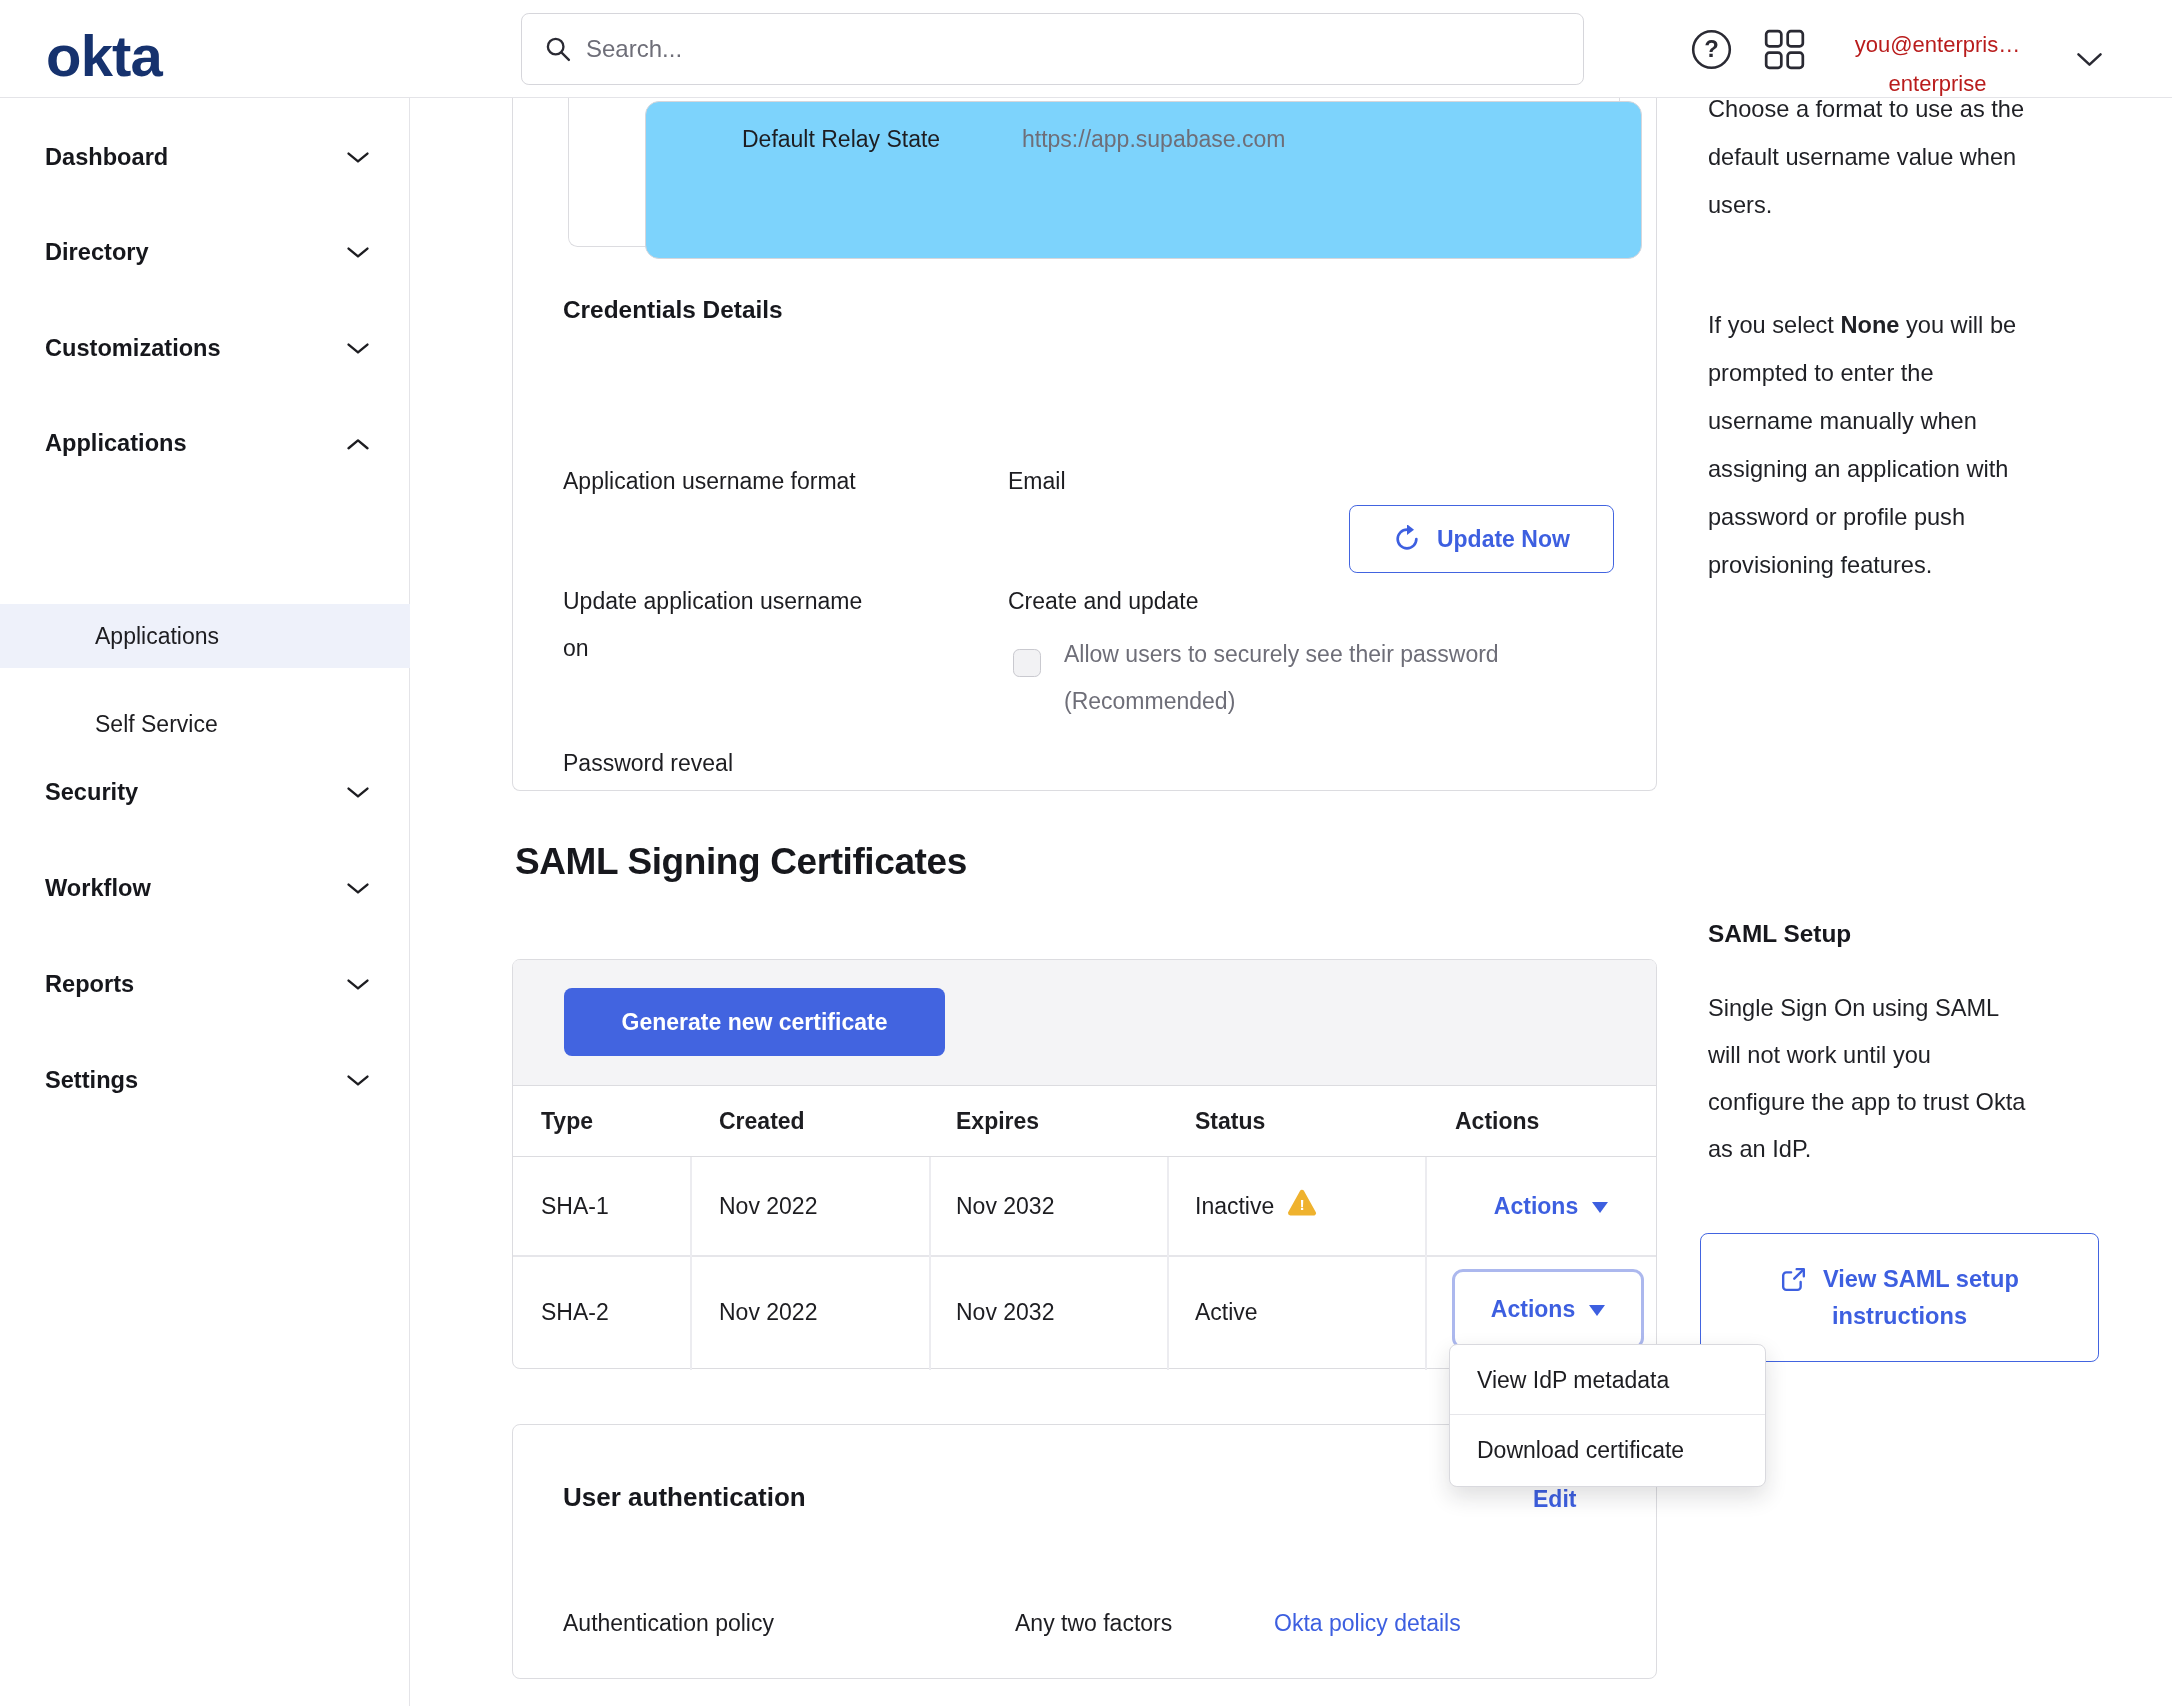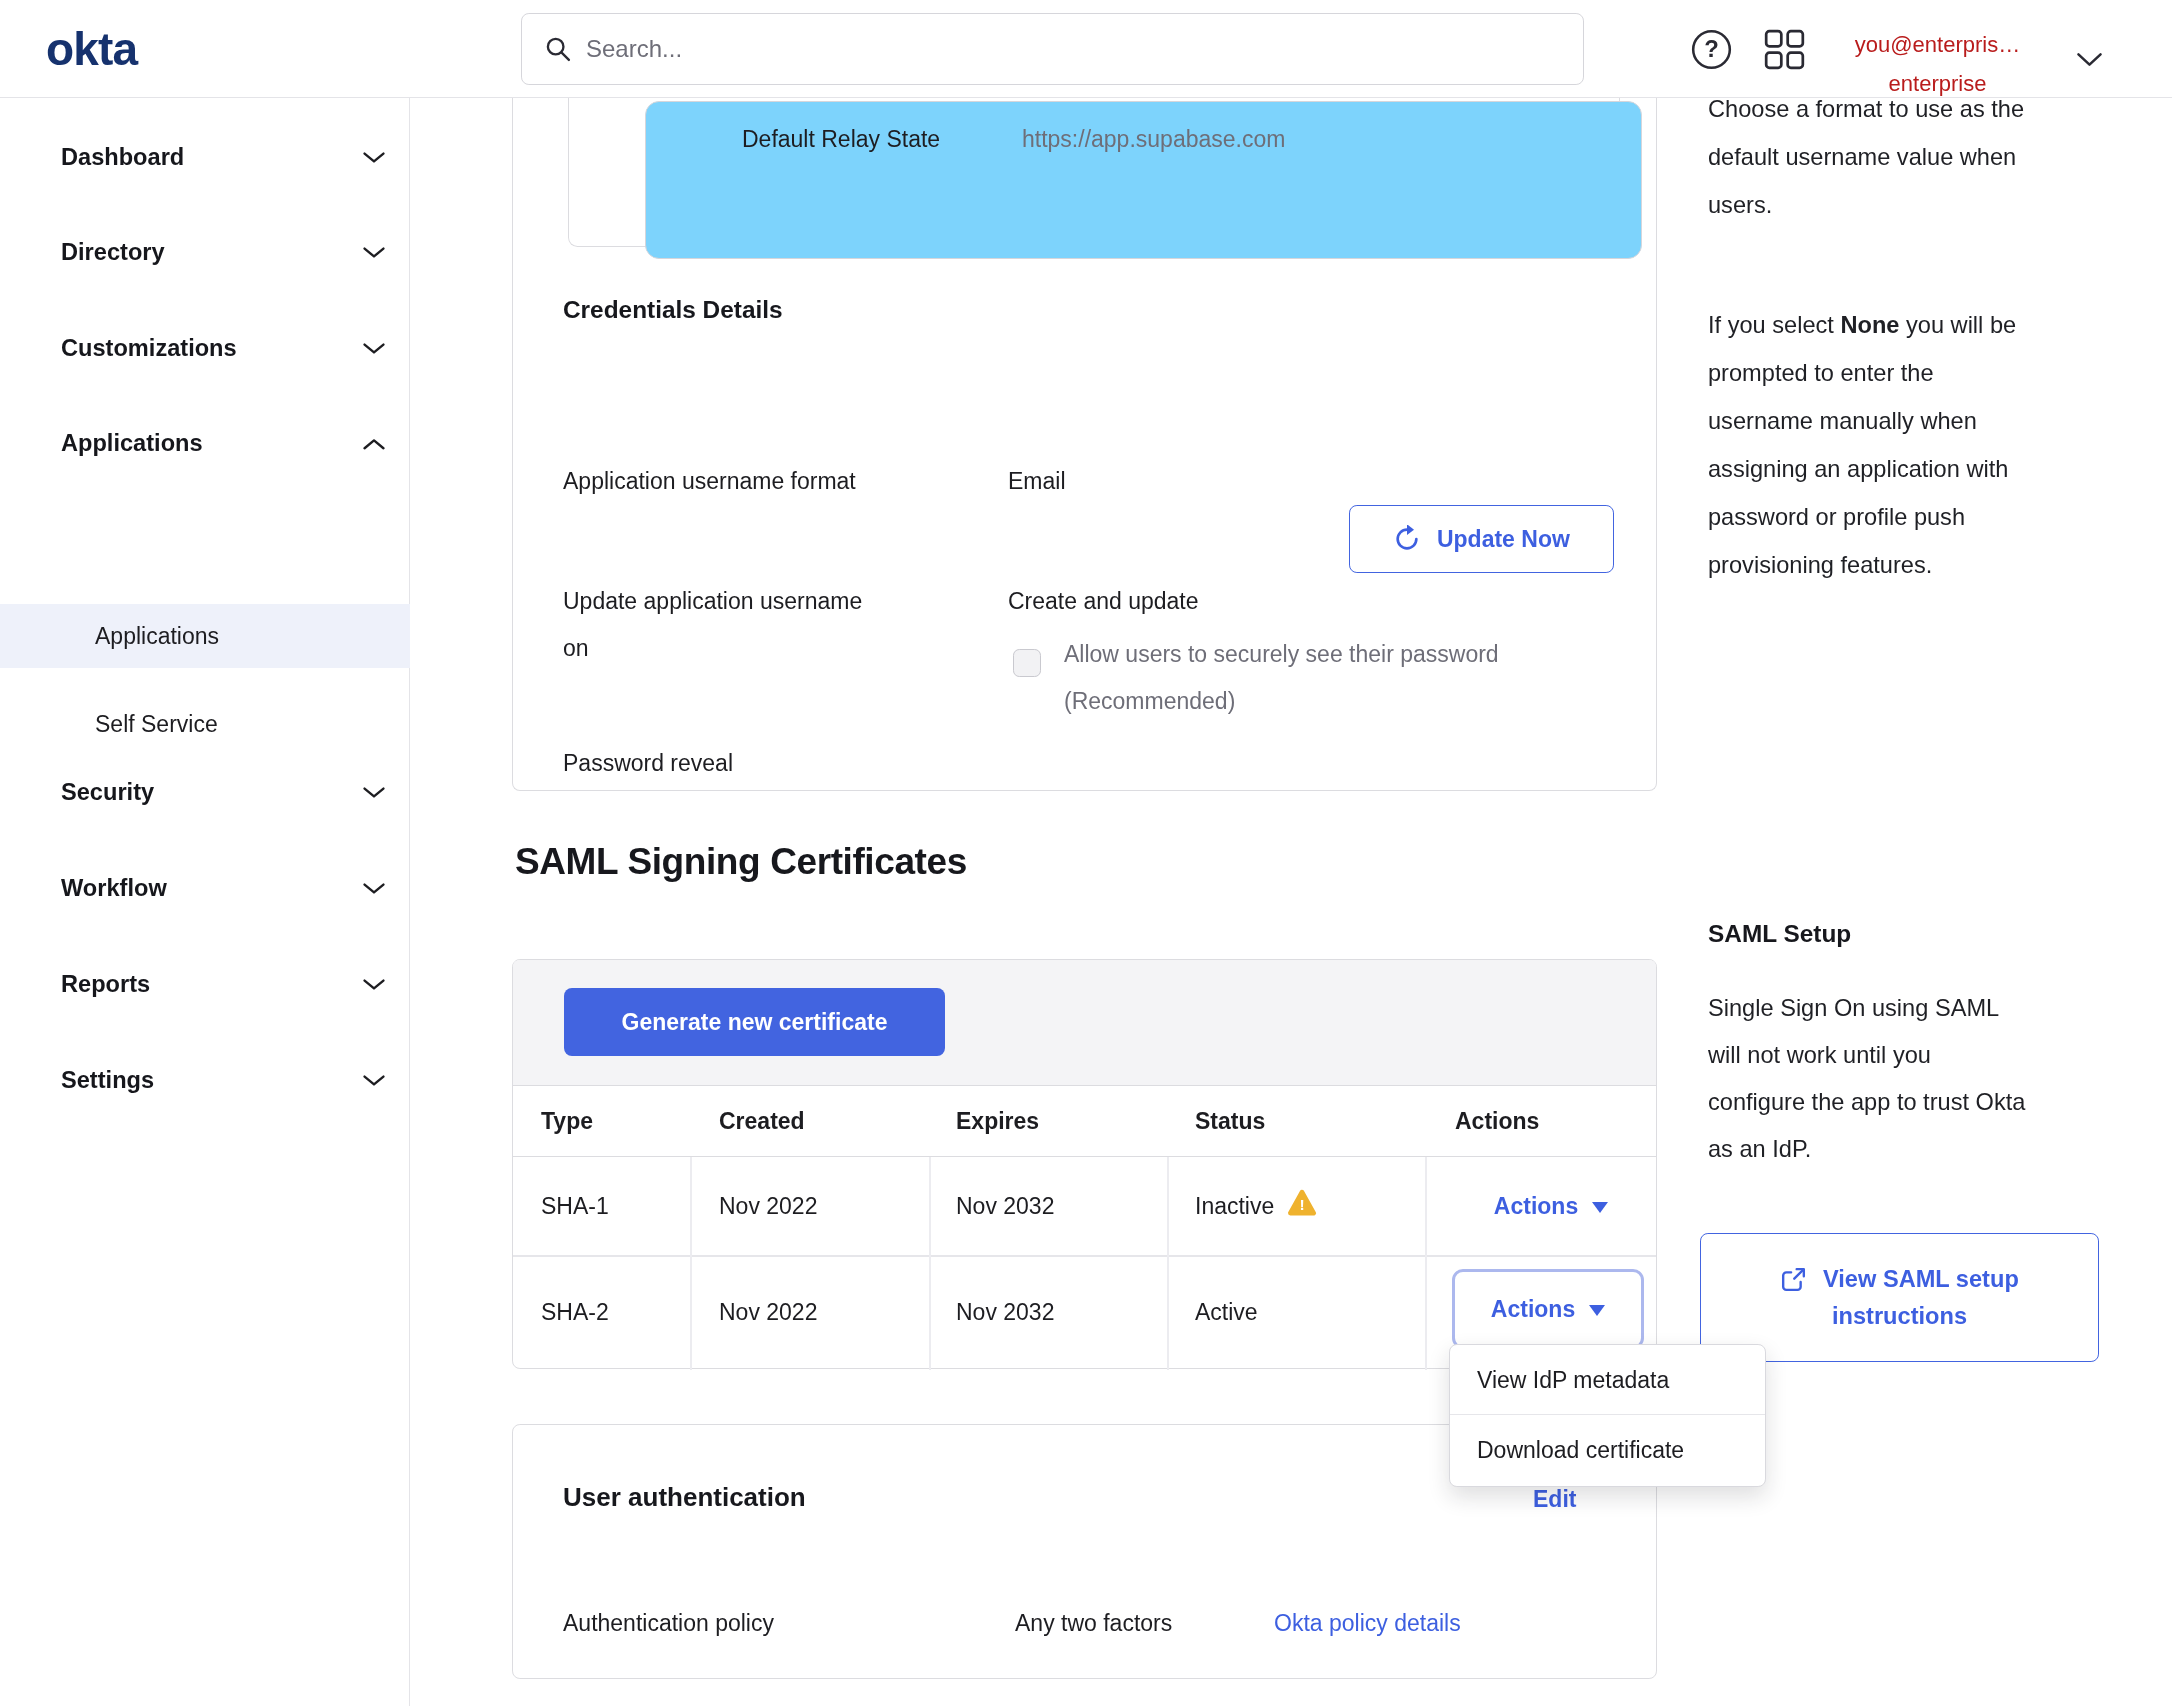--- a/index.html
+++ b/index.html
@@ -3,38 +3,38 @@
 <meta charset="utf-8">
 <style>
   * { margin:0; padding:0; box-sizing:border-box; }
   html,body { background:#ffffff; }
   body { font-family:"Liberation Sans", sans-serif; color:#1d1d21; }
   .screen { position:relative; width:2172px; height:1706px; background:#fff; overflow:hidden; }
 
   
   .topbar { position:absolute; left:0; top:0; width:2172px; height:98px; background:#fff;
             border-bottom:1.6px solid #e4e4e8; z-index:20; }
-  .logo { position:absolute; left:46px; top:22px; font-size:46px; font-weight:800;
+  .logo { position:absolute; left:46px; top:22px; font-size:58px; font-weight:800;
           letter-spacing:-0.8px; color:#16326e; cursor:pointer; }
   .search { position:absolute; left:521px; top:12.6px; width:1063px; height:72px;
             border:1.6px solid #d6d6db; border-radius:7.9px; display:flex; align-items:center;
             padding-left:22px; background:#fff; }
   .search svg { flex:0 0 auto; }
   .search input { border:0; outline:none; font-family:"Liberation Sans",sans-serif;
                   font-size:24px; color:#1d1d21; margin-left:14px; width:945px; background:transparent; }
   .search input::placeholder { color:#6e6e78; }
   .tb-icon { position:absolute; top:28px; cursor:pointer; }
   .userblock { position:absolute; left:1827px; top:25px; width:221px; text-align:center;
                font-size:22px; line-height:39px; color:#b91c1c; cursor:pointer; }
   .user-chevron { position:absolute; left:2076px; top:52px; cursor:pointer; }
 
   
   .sidebar { position:absolute; left:0; top:98px; width:410px; bottom:0; background:#fff;
              border-right:1.6px solid #e4e4e8; }
-  .nav-item { position:absolute; left:16px; width:100%; height:49px; line-height:49px; cursor:pointer; }
+  .nav-item { position:absolute; left:0; width:100%; height:49px; line-height:49px; cursor:pointer; }
   .nav-item .lbl { position:absolute; left:45px; font-size:23.6px; font-weight:700; color:#16171c; }
   .nav-item .chev { position:absolute; left:347px; top:19px; }
   .nav-sub { position:absolute; left:0; width:100%; height:49px; line-height:49px;
              font-size:23px; color:#1d1d21; cursor:pointer; }
   .nav-sub .lbl { position:absolute; left:95px; }
   .nav-active-band { position:absolute; left:0; top:506px; width:410px; height:64px;
                      background:#eef1fa; }
   .nav-active-band .lbl { position:absolute; left:95px; line-height:64px; font-size:23px; color:#1d1d21; }
 
   

